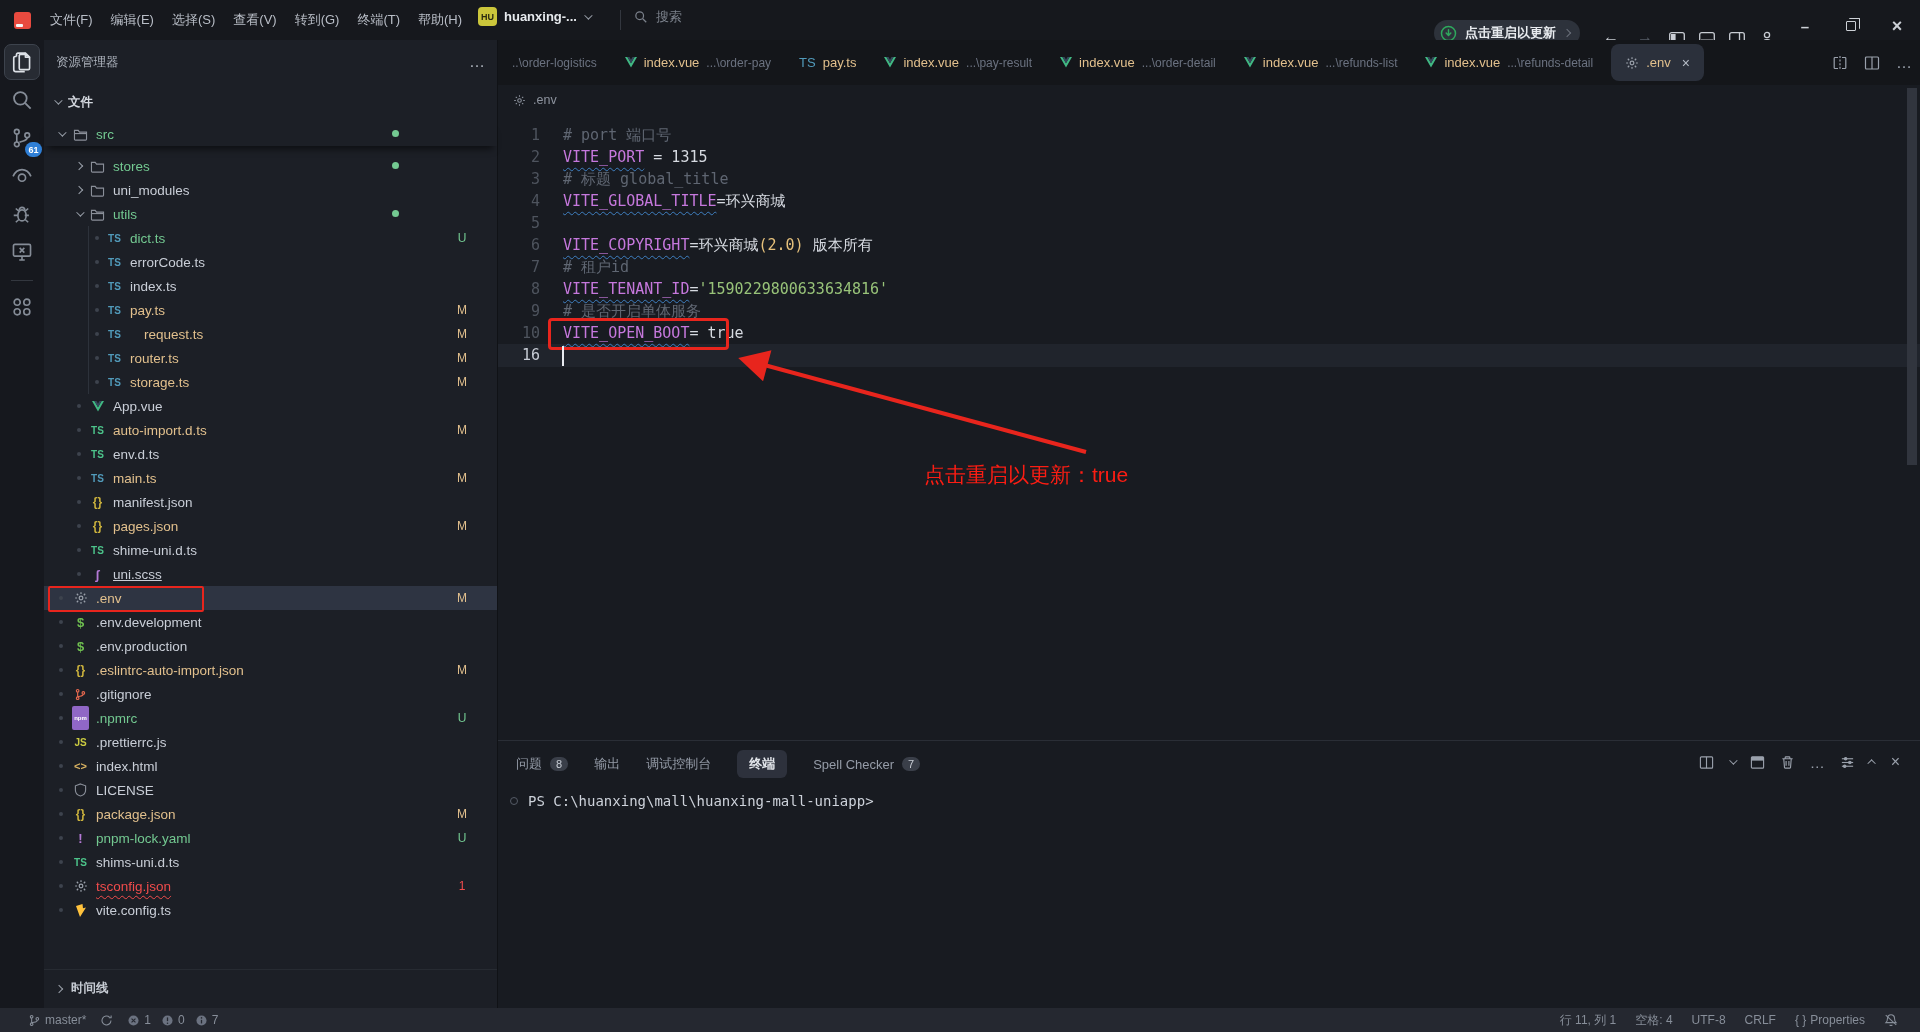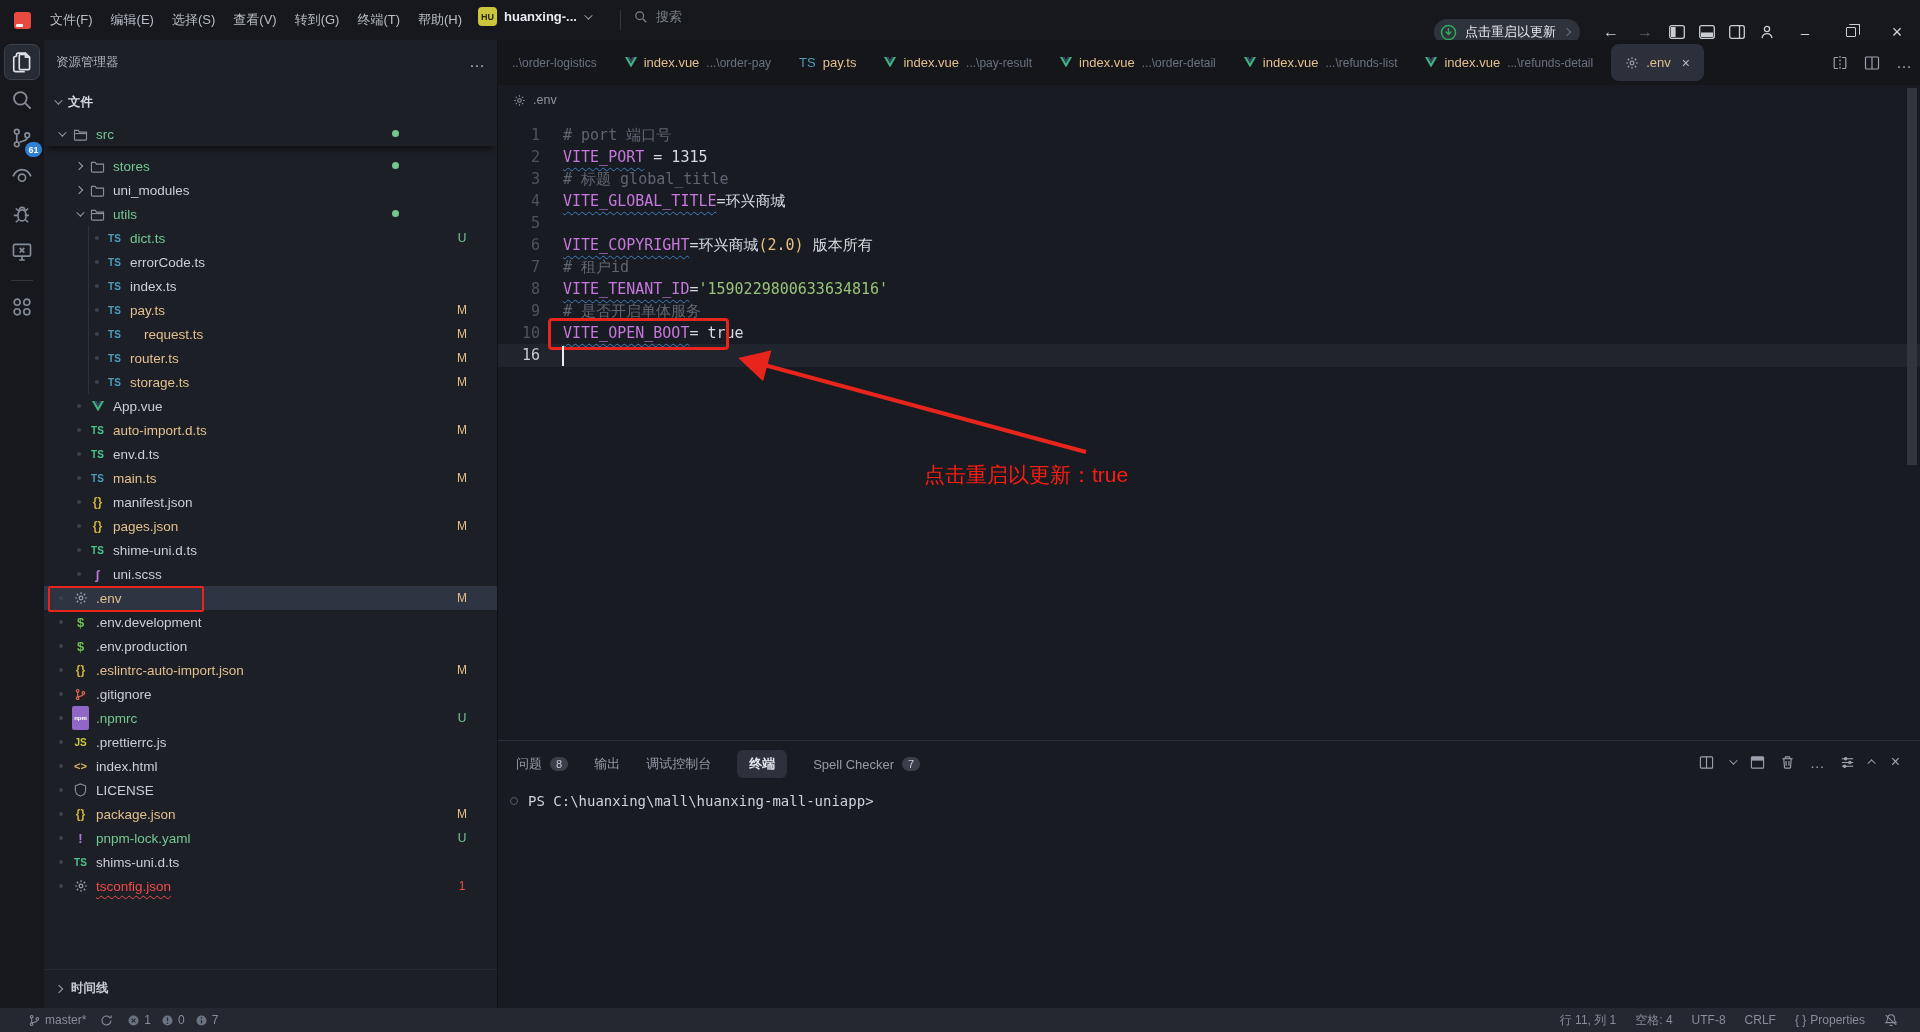--- a/index.html
+++ b/index.html
@@ -17,21 +17,21 @@
   .tb-ws { position:absolute; left:478px; top:7px; display:flex; align-items:center; gap:7px; }
   .ws-badge { width:19px; height:19px; border-radius:4px; background:#cbc63b; color:#2a2a10;
     font-size:9px; font-weight:bold; display:flex; align-items:center; justify-content:center;}
   .ws-name { color:#e6e9ed; font-weight:bold; font-size:13px; }
   .tb-sep { position:absolute; left:620px; top:10px; width:1px; height:20px; background:#33373f;}
   .tb-search { position:absolute; left:634px; top:8px; display:flex; gap:8px; align-items:center; color:#7c828c; }
   .chev { display:inline-block; width:6px; height:6px; border-right:1.3px solid #9aa0aa;
     border-bottom:1.3px solid #9aa0aa; }
   .chev.down { transform:rotate(45deg) translateY(-2px); }
   .chev.right { transform:rotate(-45deg); }
-  .tb-right { position:absolute; right:0; top:12px; height:40px; display:flex; align-items:center; }
+  .tb-right { position:absolute; right:0; top:6px; height:40px; display:flex; align-items:flex-end;font-weight:bold; }
   .update-pill { display:flex; align-items:center; gap:8px; background:#2d323b; border-radius:15px;
     height:26px; padding:0 10px 0 6px; color:#e8ebef; font-size:13px; margin-right:14px;}
   .nav-arrow { font-size:16px; padding:0 9px; color:#c9cdd4; }
   .nav-arrow.dim { color:#565c66; }
   .lay-ico { margin:0 7px; }
   .win-btn { width:46px; height:40px; display:flex; align-items:center; justify-content:center;
     color:#ccd0d6; font-size:15px; }
   .restore-glyph{ position:relative; width:10px; height:10px; border:1.1px solid #ccd0d6; border-radius:1px;}
   .restore-glyph::before{ content:""; position:absolute; left:2px; top:-4px; width:10px; height:10px;
     border:1.1px solid #ccd0d6; border-left:none; border-bottom:none; border-radius:1px;}
@@ -429,21 +429,21 @@
             <span class="fdot"></span>
           </span>
           <span class="ticon" style="color: rgb(76, 195, 138); left: 45px;">TS</span>
           <span class="tlabel" style="left: 69px;">shime-uni.d.ts</span>
         </div>
         <div class="trow" style="top: 522px;">
           <span class="slot" style="left: 28px;">
             <span class="fdot"></span>
           </span>
           <span class="ticon" style="color: rgb(180, 121, 214); font-size: 13px; left: 45px;">ʃ</span>
-          <span class="tlabel" style="left: 69px;">uni.scss</span>
+          <span class="tlabel" style="left: 69px; text-decoration: underline;">uni.scss</span>
         </div>
         <div class="trow selected" style="top: 546px;">
           <span class="slot" style="left: 10px;">
             <span class="fdot"></span>
           </span>
           <span class="ticon" style="left: 28px;">
             <svg width="14" height="14" viewBox="0 0 16 16" fill="none" stroke="#9aa0aa" stroke-width="1.4">
               <circle cx="8" cy="8" r="2.1"></circle>
               <path d="M8 1.3v2.2M8 12.5v2.2M1.3 8h2.2M12.5 8h2.2M3.2 3.2l1.6 1.6M11.2 11.2l1.6 1.6M12.8 3.2l-1.6 1.6M4.8 11.2l-1.6 1.6"></path>
             </svg>
@@ -548,20 +548,31 @@
             <span class="fdot"></span>
           </span>
           <span class="ticon" style="left: 28px;">
             <svg width="14" height="14" viewBox="0 0 16 16" fill="none" stroke="#9aa0aa" stroke-width="1.4">
               <circle cx="8" cy="8" r="2.1"></circle>
               <path d="M8 1.3v2.2M8 12.5v2.2M1.3 8h2.2M12.5 8h2.2M3.2 3.2l1.6 1.6M11.2 11.2l1.6 1.6M12.8 3.2l-1.6 1.6M4.8 11.2l-1.6 1.6"></path>
             </svg>
           </span>
           <span class="tlabel c-err sq-red" style="left: 52px;">tsconfig.json</span>
           <span class="tbadge c-err" style="left: 408px;">1</span>
+        </div>
+        <div class="trow" style="top: 858px;">
+          <span class="slot" style="left: 10px;">
+            <span class="fdot"></span>
+          </span>
+          <span class="ticon" style="left: 28px;">
+            <svg width="12" height="13" viewBox="0 0 12 13">
+              <path d="M7.5 0 1 2l4 11 6-9.5-3 .8Z" fill="#ffc23d"></path>
+            </svg>
+          </span>
+          <span class="tlabel" style="left: 52px;">vite.config.ts</span>
         </div>
       </div>
     <div class="env-redbox"></div>
     <div class="pane-row" style="top:929px;">
       <span class="chev right"></span>
       <span>时间线</span>
     </div>
   </aside>
 
   <main id="editorcol">

